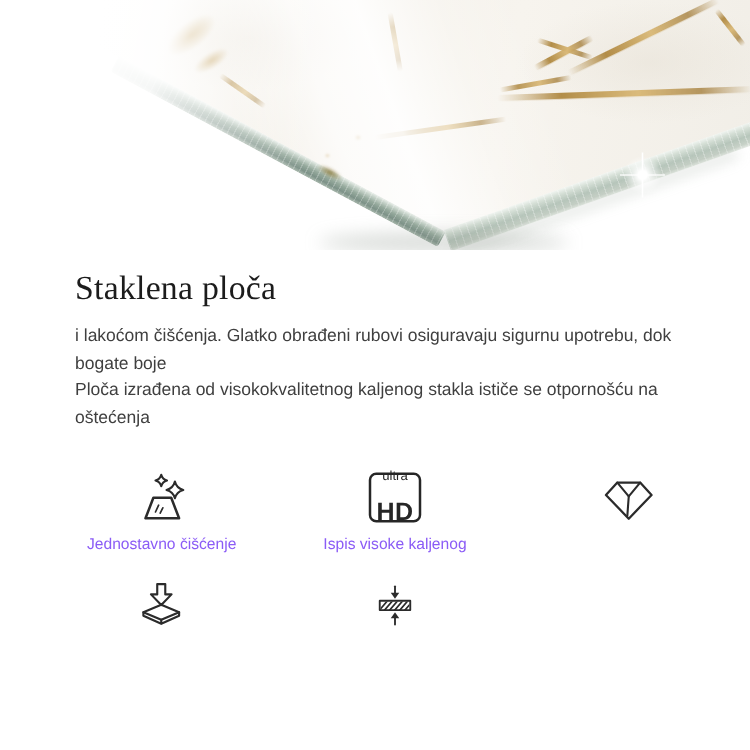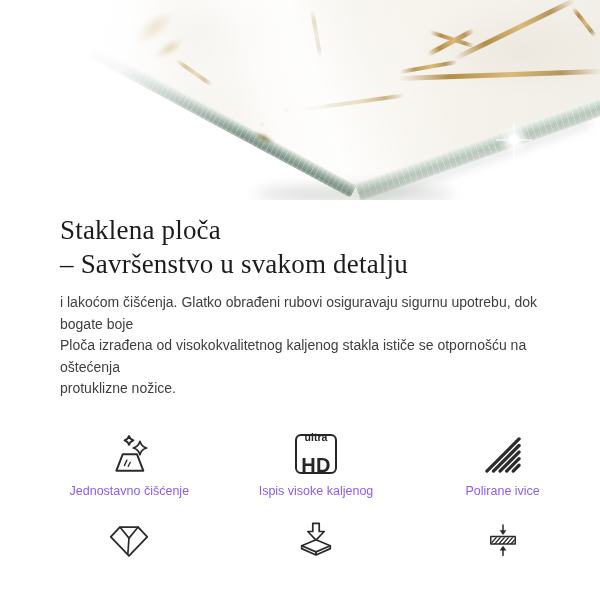--- a/index.html
+++ b/index.html
@@ -68,21 +68,21 @@
   .features { display:grid; grid-template-columns:repeat(3,1fr); row-gap:20px;
       margin:34px 20px 0; text-align:center; }
   .feature { display:flex; flex-direction:column; align-items:center; gap:10px; }
   .icon-wrap { height:40px; display:flex; align-items:flex-end; justify-content:center; }
   .feature-label { font-size:12.5px; line-height:15px; color:#8b5cf6; }
   .icon-stroke { stroke:#2b2b2b; fill:none; stroke-linejoin:round; stroke-linecap:round; }
 
   .hd-box { width:42px; height:40px; border:2.5px solid #262626; border-radius:6px;
       display:flex; flex-direction:column; align-items:center; justify-content:center;
       line-height:1; color:#262626; }
-  .hd-box .ultra { font-size:10.5px; font-weight:700; }
+  .hd-box .ultra { font-size:10.5px; font-weight:400; }
   .hd-box .hd { font-size:20px; font-weight:800; margin-top:13px; letter-spacing:.3px; }
 </style>
 </head>
 <body>
 
 <div class="hero">
   <div class="glass-surface">
 
     <div class="vein-blob" style="left:122px; top:14px; width:62px; height:28px; transform:rotate(-38deg);"></div>
     <div class="vein-blob" style="left:148px; top:40px; width:42px; height:17px; transform:rotate(-32deg);"></div>
@@ -105,27 +105,25 @@
   <div class="corner-shadow"></div>
   <div class="front-shadow"></div>
   <div class="white-fade"></div>
   <div class="sparkle-glint"></div>
 </div>
 
 <div class="content">
 
   <h1 class="page-title">
     <span>Staklena ploča</span><br>
-    <span>– Savršenstvo u svakom detalju</span>
   </h1>
 
   <div class="page-desc">
     <div>i lakoćom čišćenja. Glatko obrađeni rubovi osiguravaju sigurnu upotrebu, dok bogate boje</div>
     <div>Ploča izrađena od visokokvalitetnog kaljenog stakla ističe se otpornošću na oštećenja</div>
-    <div>protuklizne nožice.</div>
   </div>
 
   <div class="features">
 
     <div class="feature">
       <div class="icon-wrap">
         <svg width="56" height="42" viewBox="0 0 64 50">
           <path class="icon-stroke" stroke-width="2.4" d="M17,46 L49,46 L41.5,26.5 L24.5,26.5 Z"></path>
           <path class="icon-stroke" stroke-width="1.6" d="M26.5,40 L29.5,33.5 M31,41 L33.5,36"></path>
           <path class="icon-stroke" stroke-width="2" d="M45,11 Q46.6,17.4 53,19 Q46.6,20.6 45,27 Q43.4,20.6 37,19 Q43.4,17.4 45,11 Z"></path>
@@ -138,34 +136,20 @@
     <div class="feature">
       <div class="icon-wrap">
         <div class="hd-box">
           <span class="ultra">ultra</span>
           <span class="hd">HD</span>
         </div>
       </div>
       <div class="feature-label">Ispis visoke kaljenog</div>
     </div>
 
-    <div class="feature">
-      <div class="icon-wrap">
-        <svg width="50" height="38" viewBox="0 0 64 52">
-          <g class="icon-stroke" stroke-width="4.5" stroke-linecap="butt">
-            <line x1="10" y1="48" x2="54" y2="4"></line>
-            <line x1="19" y1="48" x2="54" y2="13"></line>
-            <line x1="28" y1="48" x2="54" y2="22"></line>
-            <line x1="37" y1="48" x2="54" y2="31"></line>
-            <line x1="46" y1="48" x2="54" y2="40"></line>
-          </g>
-        </svg>
-      </div>
-      <div class="feature-label">Polirane ivice</div>
-    </div>
 
     <div class="feature">
       <div class="icon-wrap">
         <svg width="52" height="38" viewBox="0 0 64 50">
           <path class="icon-stroke" stroke-width="2.4" d="M20,8 L44,8 L56,21 L32,46 L8,21 Z"></path>
           <path class="icon-stroke" stroke-width="2.2" d="M20,8 L32,22.5 L44,8"></path>
           <path class="icon-stroke" stroke-width="2.2" d="M32,22.5 L30.5,43"></path>
         </svg>
       </div>
 

